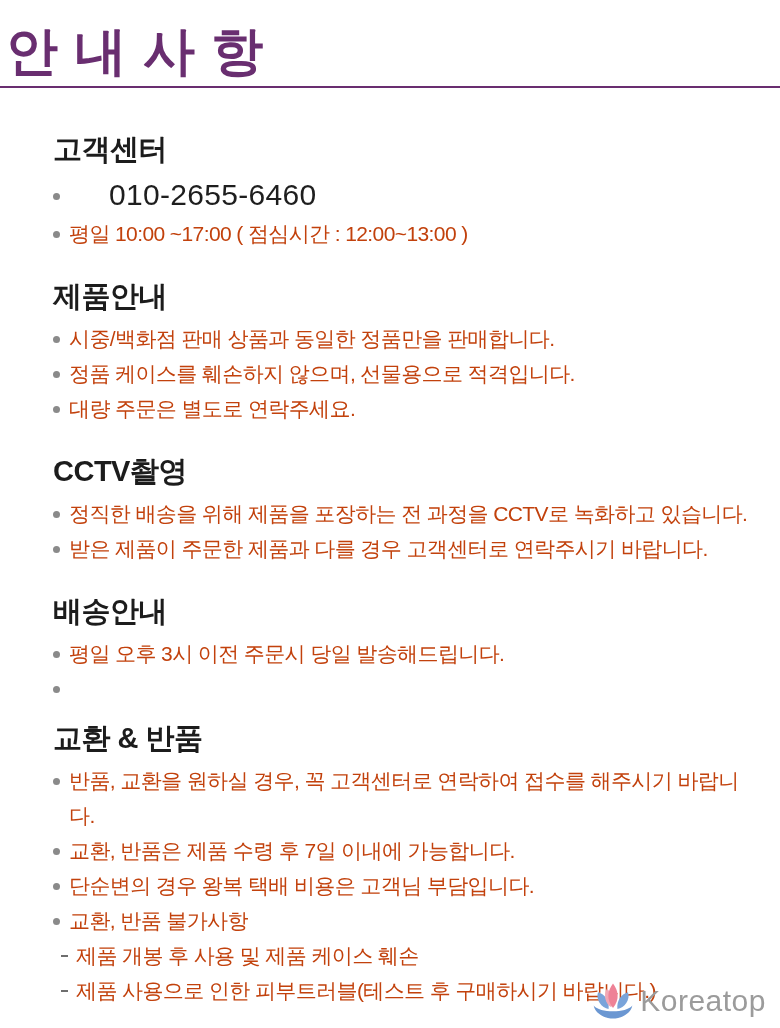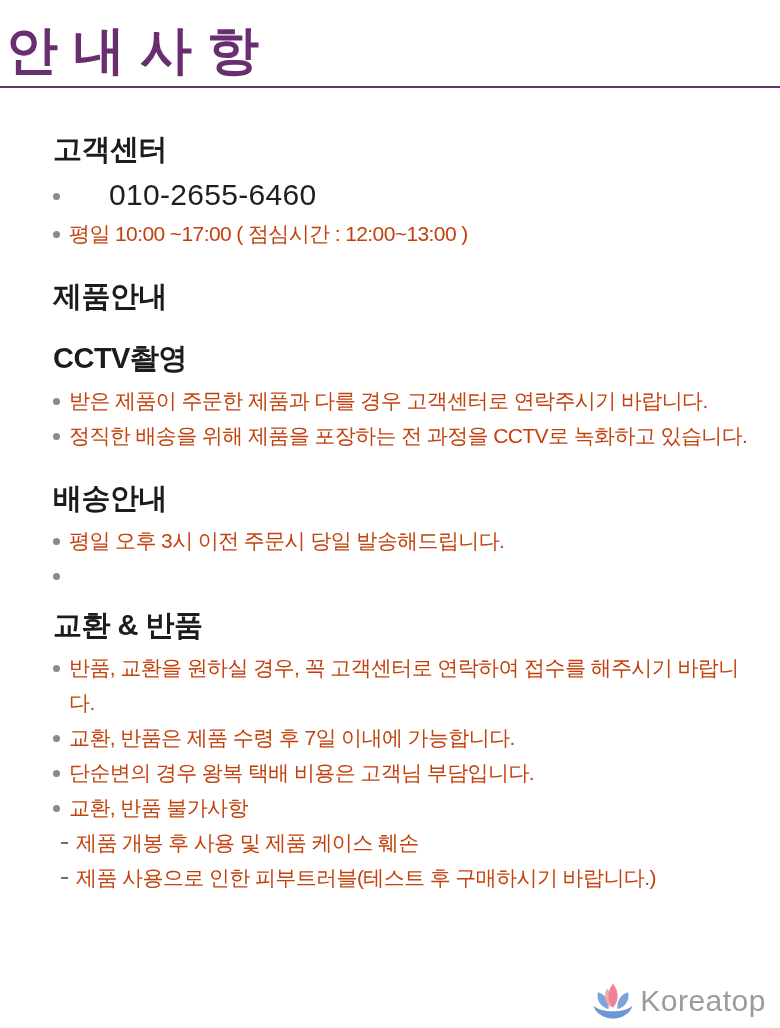--- a/index.html
+++ b/index.html
@@ -7,21 +7,20 @@
   body {
     width: 780px;
     height: 1028px;
     position: relative;
     font-family: "Liberation Sans", "DejaVu Sans", sans-serif;
     overflow: hidden;
   }
   .page-header {
     padding: 22px 0 0 6px;
     border-bottom: 2px solid #692e70;
-    font-family: Liberation Serif, serif;
   }
   .page-title {
     font-size: 52px;
     line-height: 58px;
     font-weight: 700;
     color: #692e70;
     letter-spacing: 1px;
     margin-bottom: 6px;
   }
   .content {
@@ -104,32 +103,46 @@
       </li>
       <li class="item">
         <span class="marker dot"></span>
         <span class="txt">평일 10:00 ~17:00 ( 점심시간 : 12:00~13:00 )</span>
       </li>
     </ul>
   </section>
 
   <section class="section">
     <h2 class="section-heading">제품안내</h2>
+    <ul class="items">
+      <li class="item">
+        <span class="marker dot"></span>
+        <span class="txt">시중/백화점 판매 상품과 동일한 정품만을 판매합니다.</span>
+      </li>
+      <li class="item">
+        <span class="marker dot"></span>
+        <span class="txt">정품 케이스를 훼손하지 않으며, 선물용으로 적격입니다.</span>
+      </li>
+      <li class="item">
+        <span class="marker dot"></span>
+        <span class="txt">대량 주문은 별도로 연락주세요.</span>
+      </li>
+    </ul>
   </section>
 
   <section class="section">
     <h2 class="section-heading">CCTV촬영</h2>
     <ul class="items">
       <li class="item">
         <span class="marker dot"></span>
-        <span class="txt">받은 제품이 주문한 제품과 다를 경우 고객센터로 연락주시기 바랍니다.</span>
+        <span class="txt">정직한 배송을 위해 제품을 포장하는 전 과정을 CCTV로 녹화하고 있습니다.</span>
       </li>
       <li class="item">
         <span class="marker dot"></span>
-        <span class="txt">정직한 배송을 위해 제품을 포장하는 전 과정을 CCTV로 녹화하고 있습니다.</span>
+        <span class="txt">받은 제품이 주문한 제품과 다를 경우 고객센터로 연락주시기 바랍니다.</span>
       </li>
     </ul>
   </section>
 
   <section class="section">
     <h2 class="section-heading">배송안내</h2>
     <ul class="items">
       <li class="item">
         <span class="marker dot"></span>
         <span class="txt">평일 오후 3시 이전 주문시 당일 발송해드립니다.</span>

